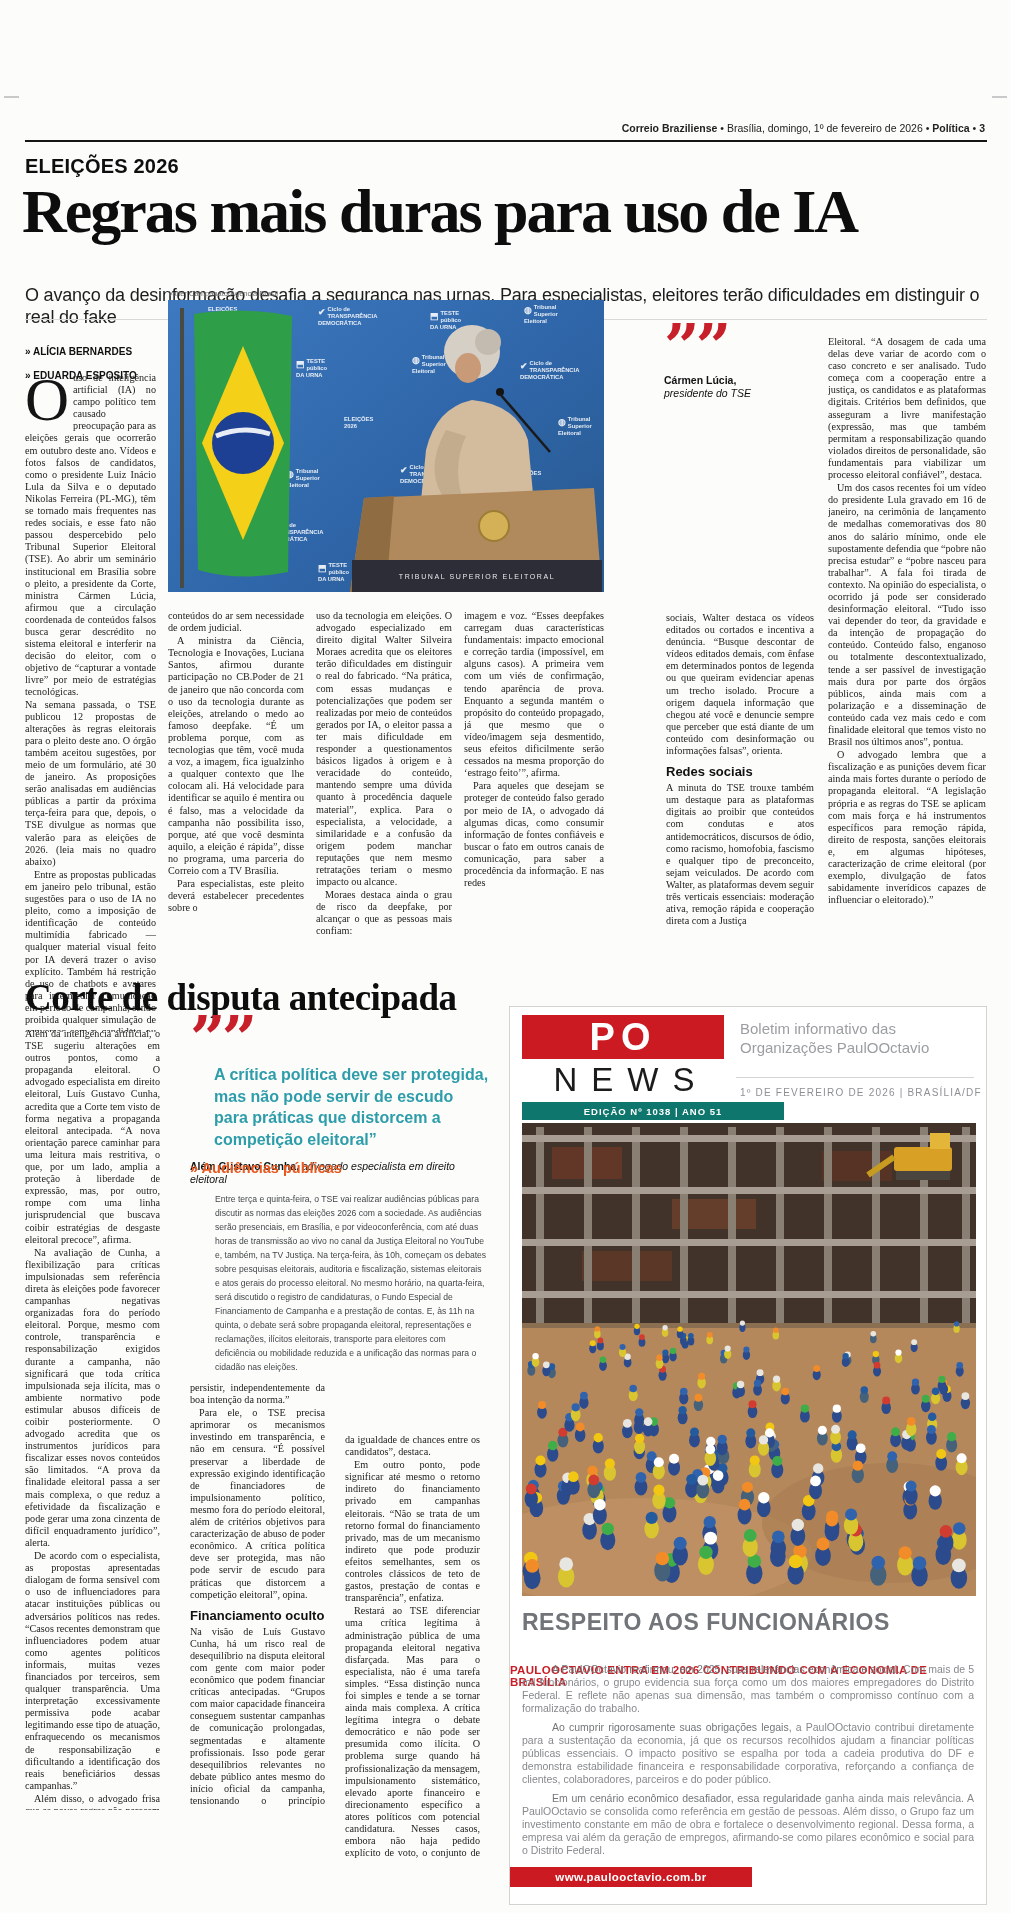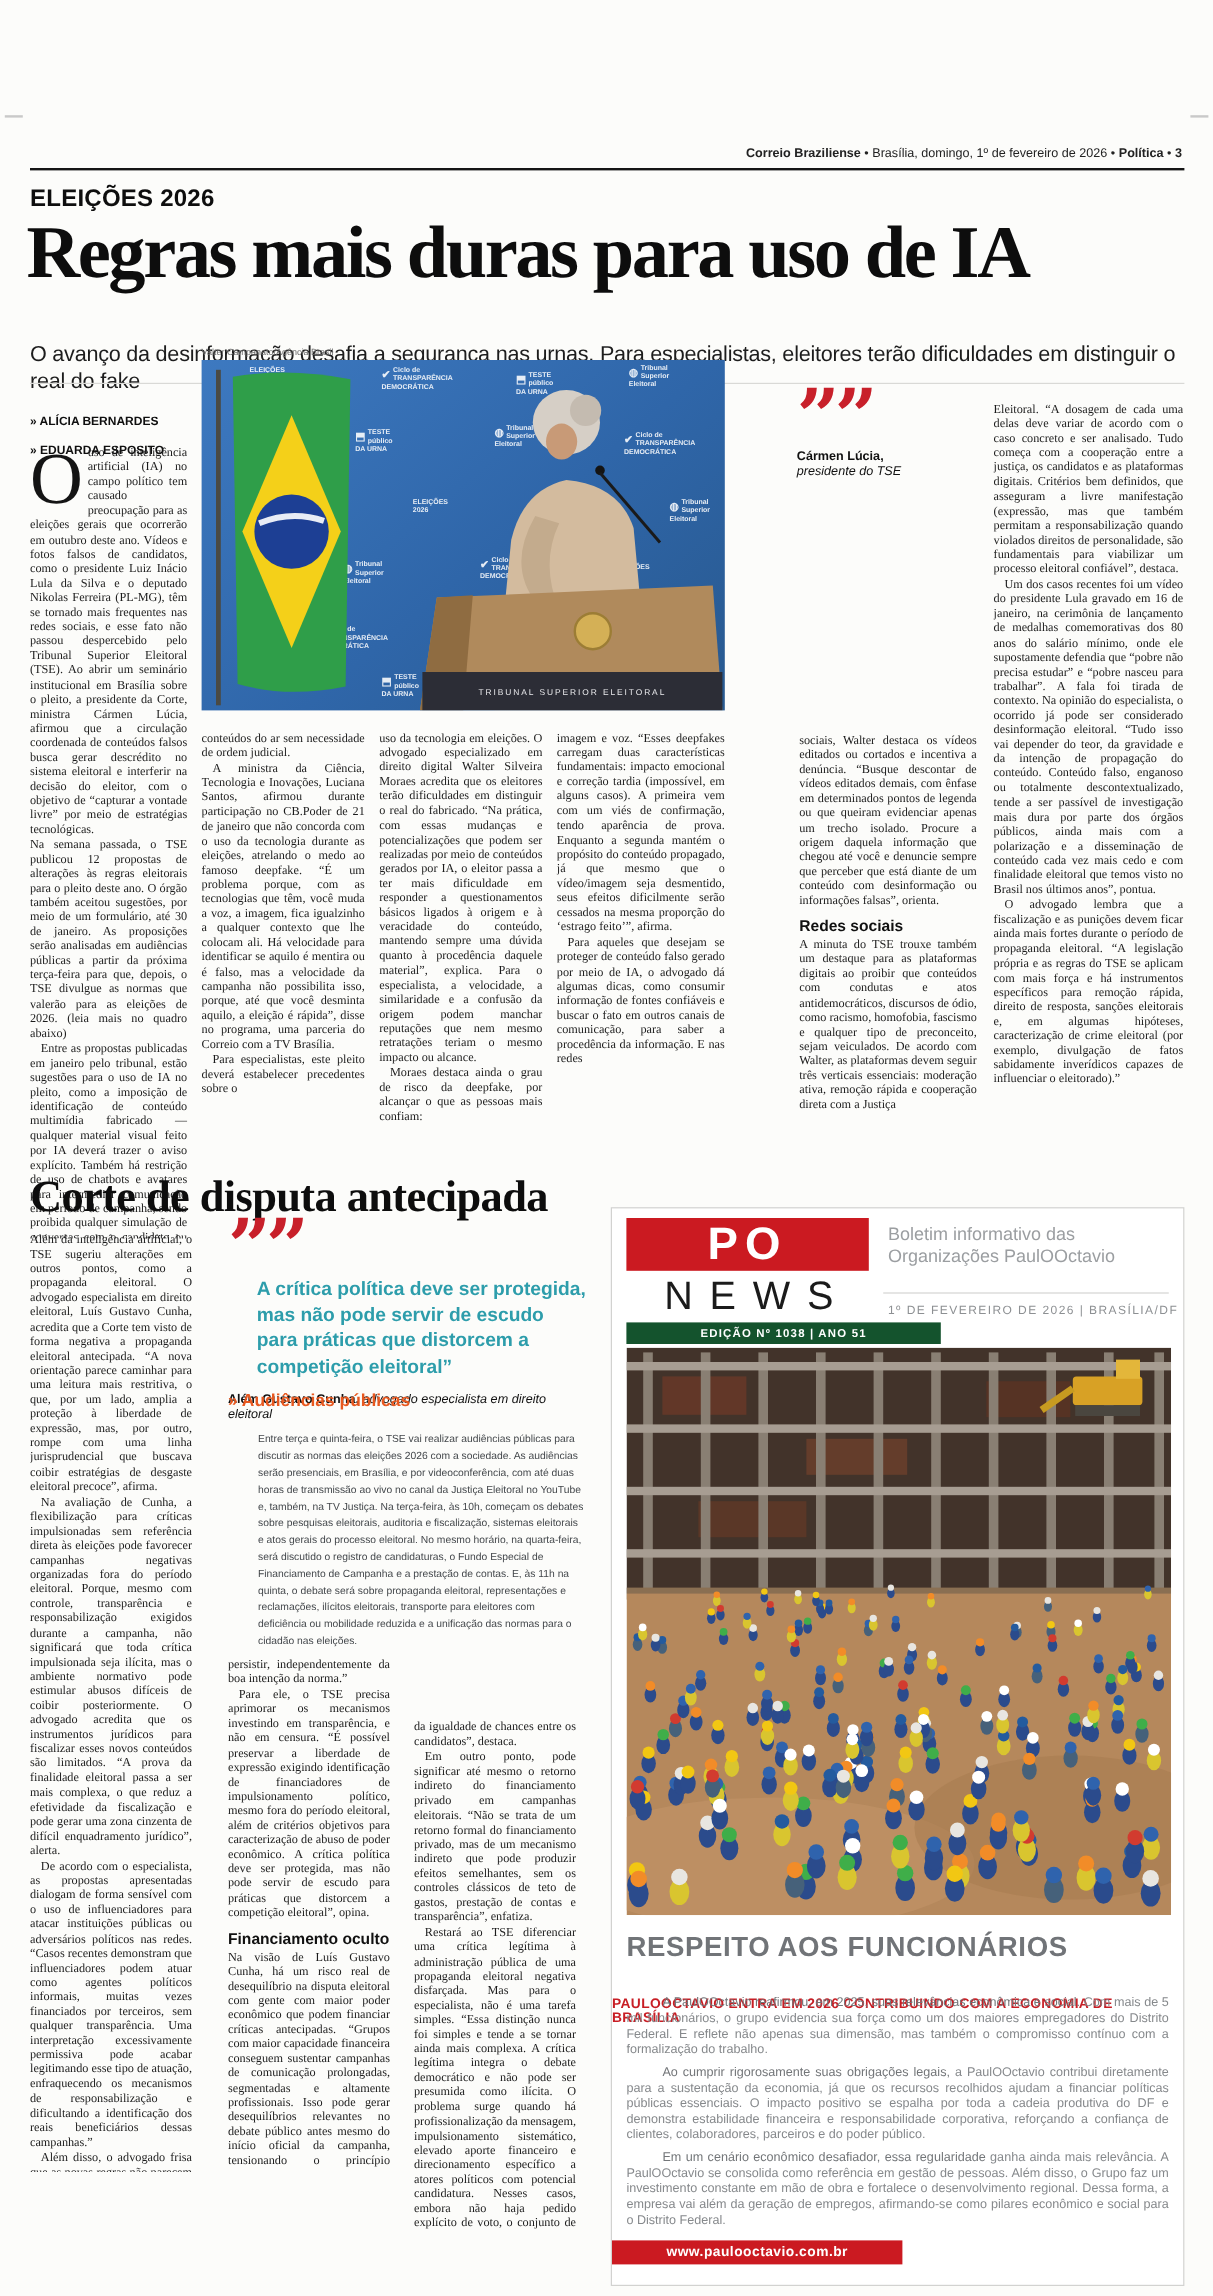--- a/index.html
+++ b/index.html
@@ -43,21 +43,21 @@
   .headline2{position:absolute;left:25px;top:978px;margin:0;font:700 37px/40px "Liberation Serif",serif;color:#0d0d0d;letter-spacing:-.5px;}
   .box-title{position:absolute;left:190px;top:1160px;font:800 14.5px "Liberation Sans",sans-serif;color:#e8581f;}
   .box-text{position:absolute;left:215px;top:1192px;width:273px;height:182px;overflow:hidden;
             font:400 8.6px/14px "Liberation Sans",sans-serif;color:#43474b;}
   
   .ad{position:absolute;left:509px;top:1006px;width:478px;height:899px;background:#fff;border:1px solid #d2d2d0;box-sizing:border-box;}
   .po-block{position:absolute;left:12px;top:8px;width:202px;height:44px;background:#cb1a21;color:#fff;
             display:flex;align-items:center;justify-content:center;font:800 38px "Liberation Sans",sans-serif;letter-spacing:6px;}
   .po-news{position:absolute;left:12px;top:54px;width:204px;text-align:center;
            font:400 33px/38px "Liberation Sans",sans-serif;color:#1b1b1b;letter-spacing:14px;text-indent:14px;}
-  .po-edition{position:absolute;left:12px;top:95px;width:262px;height:18px;background:#14532d;color:#fff;
+  .po-edition{position:absolute;left:12px;top:95px;width:262px;height:18px;background:#0f766e;color:#fff;
               display:flex;align-items:center;justify-content:center;font:700 9.5px "Liberation Sans",sans-serif;letter-spacing:1px;}
   .po-tagline{position:absolute;left:230px;top:12px;font:400 15px/19px "Liberation Sans",sans-serif;color:#9b9ea1;}
   .po-hr{position:absolute;left:226px;top:70px;width:238px;height:1px;background:#d5d5d3;}
   .po-date{position:absolute;left:230px;top:80px;font:400 10px "Liberation Sans",sans-serif;color:#8d9093;letter-spacing:1.2px;}
   .ad-photo{position:absolute;left:12px;top:116px;width:454px;height:473px;overflow:hidden;}
   .ad-headline{position:absolute;left:12px;top:602px;margin:0;font:700 23px "Liberation Sans",sans-serif;color:#717478;letter-spacing:.5px;}
   .ad-subhead{position:absolute;left:0;top:634px;font:800 11.5px "Liberation Sans",sans-serif;color:#c81e25;letter-spacing:.3px;margin-top:23px;}
   .ad-paras{position:absolute;left:12px;top:656px;width:452px;height:204px;overflow:hidden;}
   .ad-paras p{margin:0 0 6px;font:400 10.5px/13px "Liberation Sans",sans-serif;color:#86898c;text-align:justify;}
   .ad-paras b{font-weight:400;color:#737679;margin-left:30px;}

